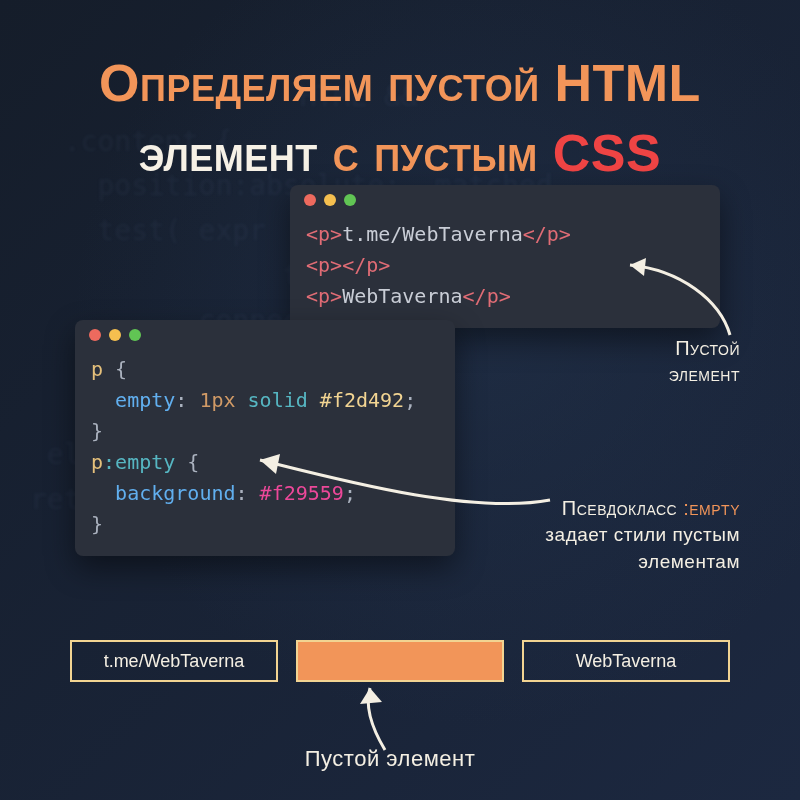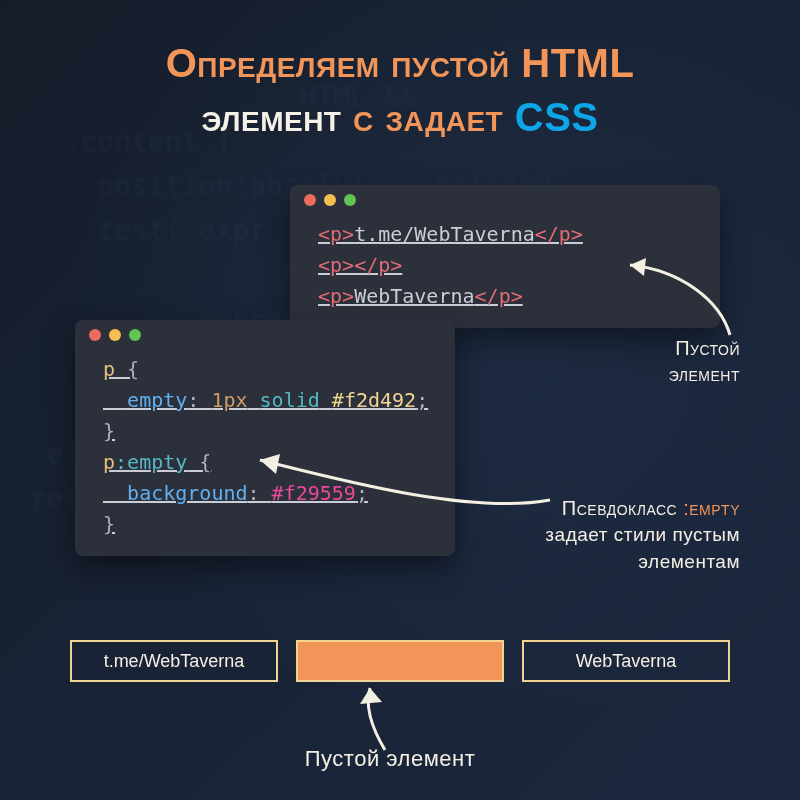--- a/index.html
+++ b/index.html
@@ -32,33 +32,33 @@
   }
 
   .content {
     position: absolute;
     inset: 0;
   }
 
   
   .title {
     position: absolute;
-    top: 36px;
+    top: 48px;
     left: 60px;
     right: 60px;
     text-align: center;
-    font-size: 40px;
+    font-size: 52px;
     font-weight: 700;
     line-height: 1.35;
     letter-spacing: 0.5px;
   }
   .title .accent { color: #f29559; font-variant: small-caps; }
   .title .html   { color: #f29559; font-weight: 800; }
   .title .plain  { color: #f6f1e6; font-variant: small-caps; }
-  .title .css    { color: #0ea5e9; font-weight: 800; }
+  .title .css    { color: #ef4444; font-weight: 800; }
 
   
   .win {
     position: absolute;
     background: #2b303b;
     border-radius: 8px;
     box-shadow: 0 12px 30px rgba(0,0,0,0.45);
     font-family: "Consolas","Menlo",monospace;
     font-size: 20px;
     line-height: 1.55;
@@ -68,21 +68,21 @@
     height: 30px;
     display: flex;
     align-items: center;
     gap: 8px;
     padding: 0 14px;
   }
   .dot { width: 12px; height: 12px; border-radius: 50%; }
   .dot.red    { background:#ed6a5e; }
   .dot.yellow { background:#f5bf4f; }
   .dot.green  { background:#61c554; }
-  .code-body  { padding: 4px 20px 16px 28px; white-space: pre; text-decoration: underline; }
+  .code-body  { padding: 4px 20px 16px 16px; white-space: pre; }
 
   
   .tag   { color:#e06c75; }   
   .txt   { color:#c9cdd6; }
   .sel   { color:#e5c07b; }   
   .pseudo{ color:#56b6c2; }   
   .prop  { color:#61afef; }   
   .num   { color:#d19a66; }   
   .kw    { color:#56b6c2;margin-top:42px; }   
   .hex   { color:#f2d492;margin-top:18px; }   
@@ -147,21 +147,21 @@
      disconnect
    fragment
  elem.docume
 return ret;
 </div>
 
 <div class="content">
 
   <div class="title">
     <span class="accent">Определяем пустой </span><span class="html">HTML</span><br>
-    <span class="plain">элемент </span><span class="accent">с задает </span><span class="css">CSS</span>
+    <span class="plain">элемент </span><span class="accent">с пустым </span><span class="css">CSS</span>
   </div>
 
   <div class="win win1">
     <div class="titlebar">
       <span class="dot red"></span>
       <span class="dot yellow"></span>
       <span class="dot green"></span>
     </div>
     <div class="code-body"><span class="tag">&lt;p&gt;</span><span class="txt">t.me/WebTaverna</span><span class="tag">&lt;/p&gt;</span>
 <span class="tag">&lt;p&gt;</span><span class="txt"></span><span class="tag">&lt;/p&gt;</span>

